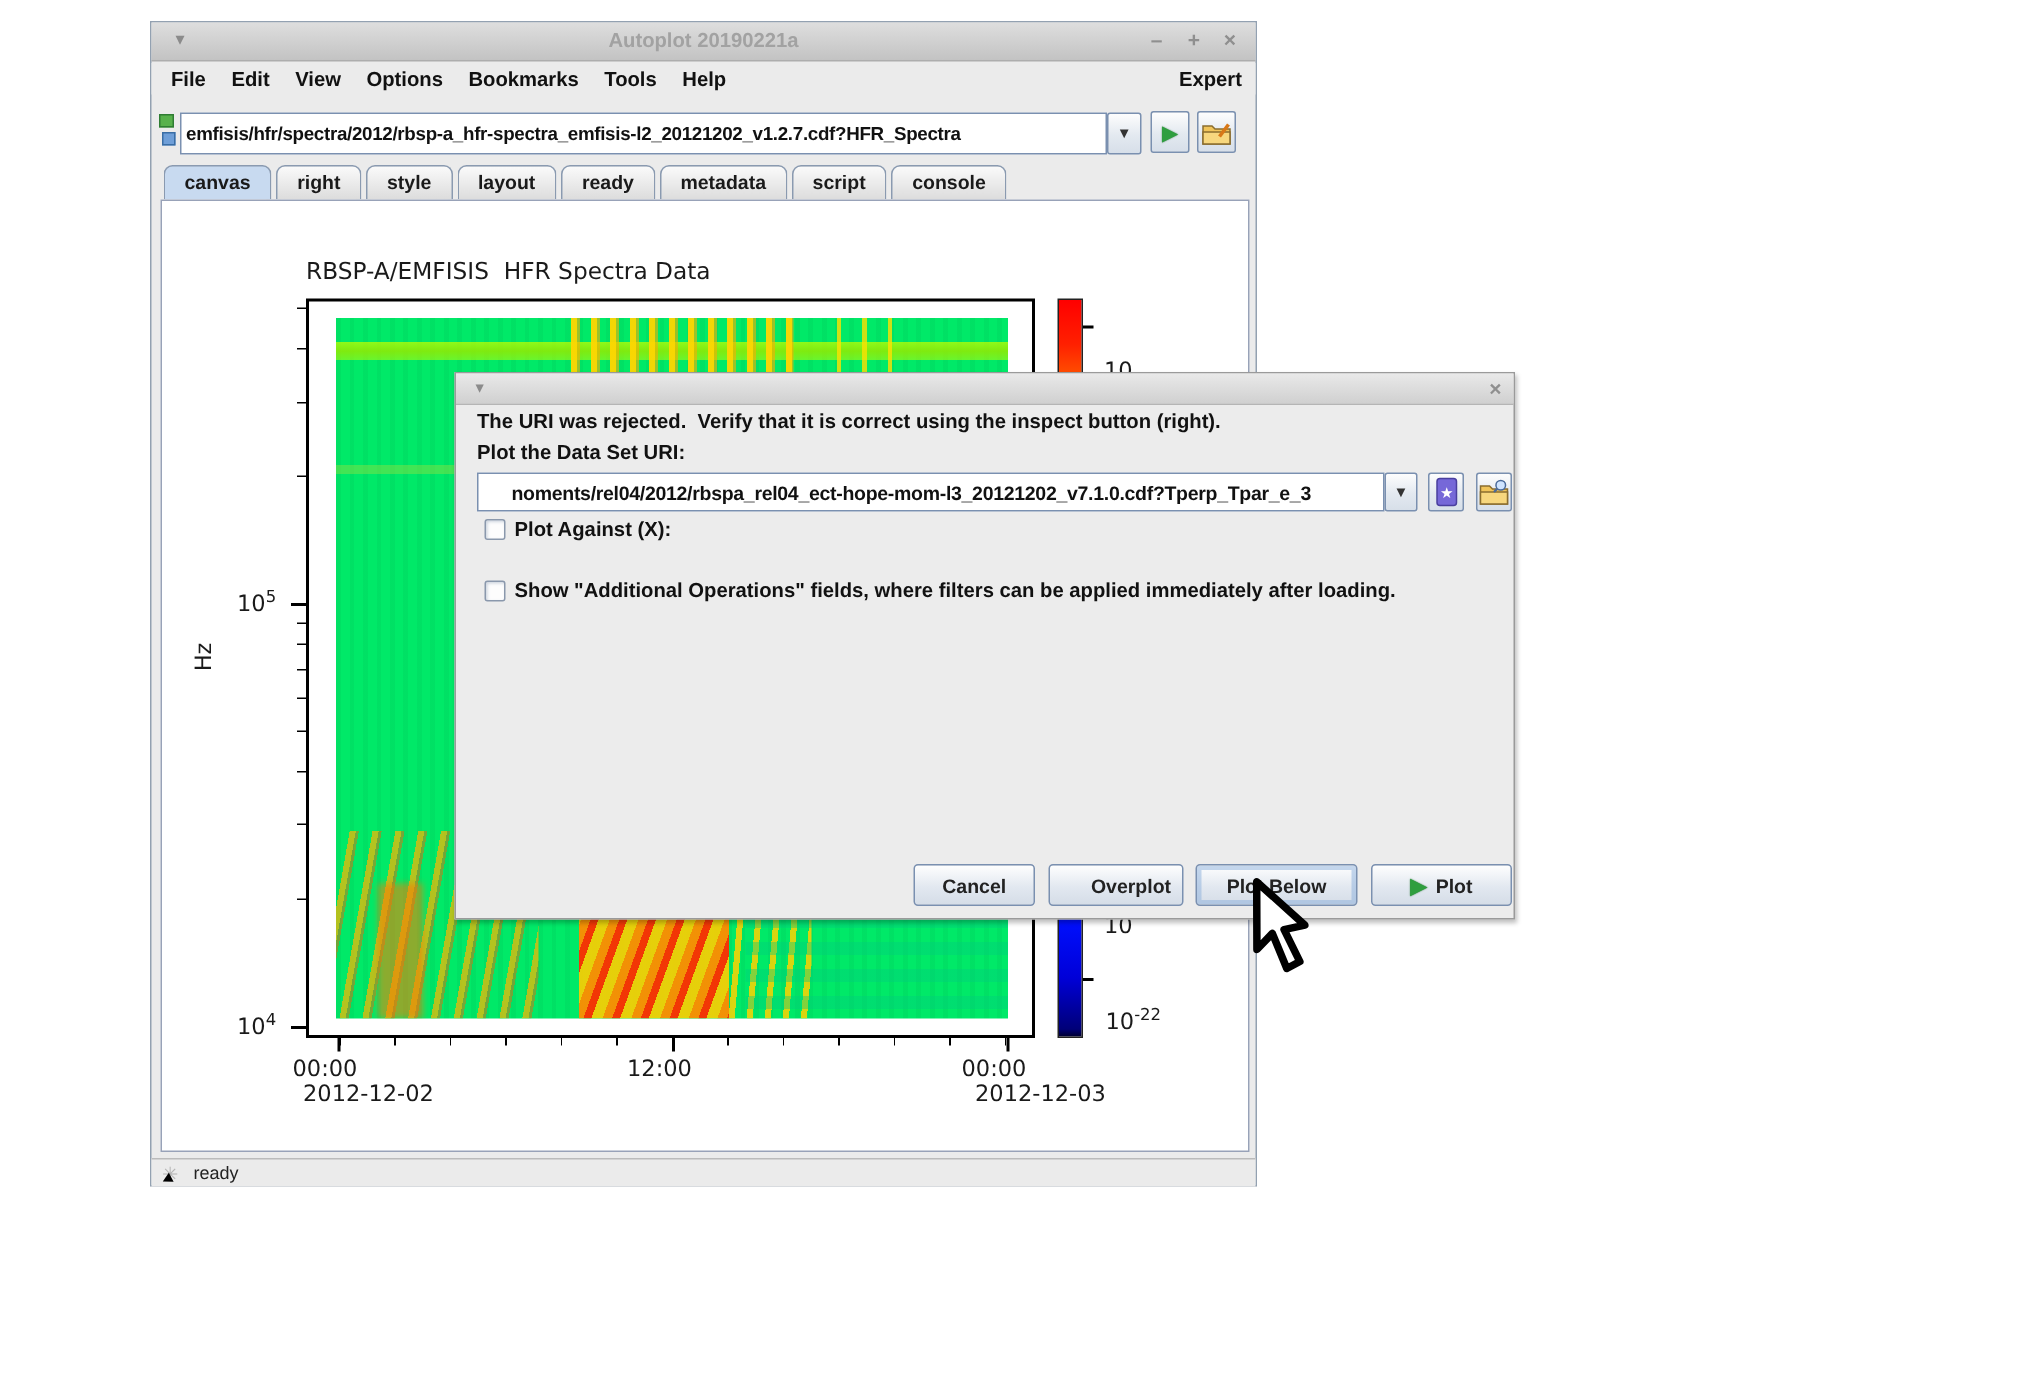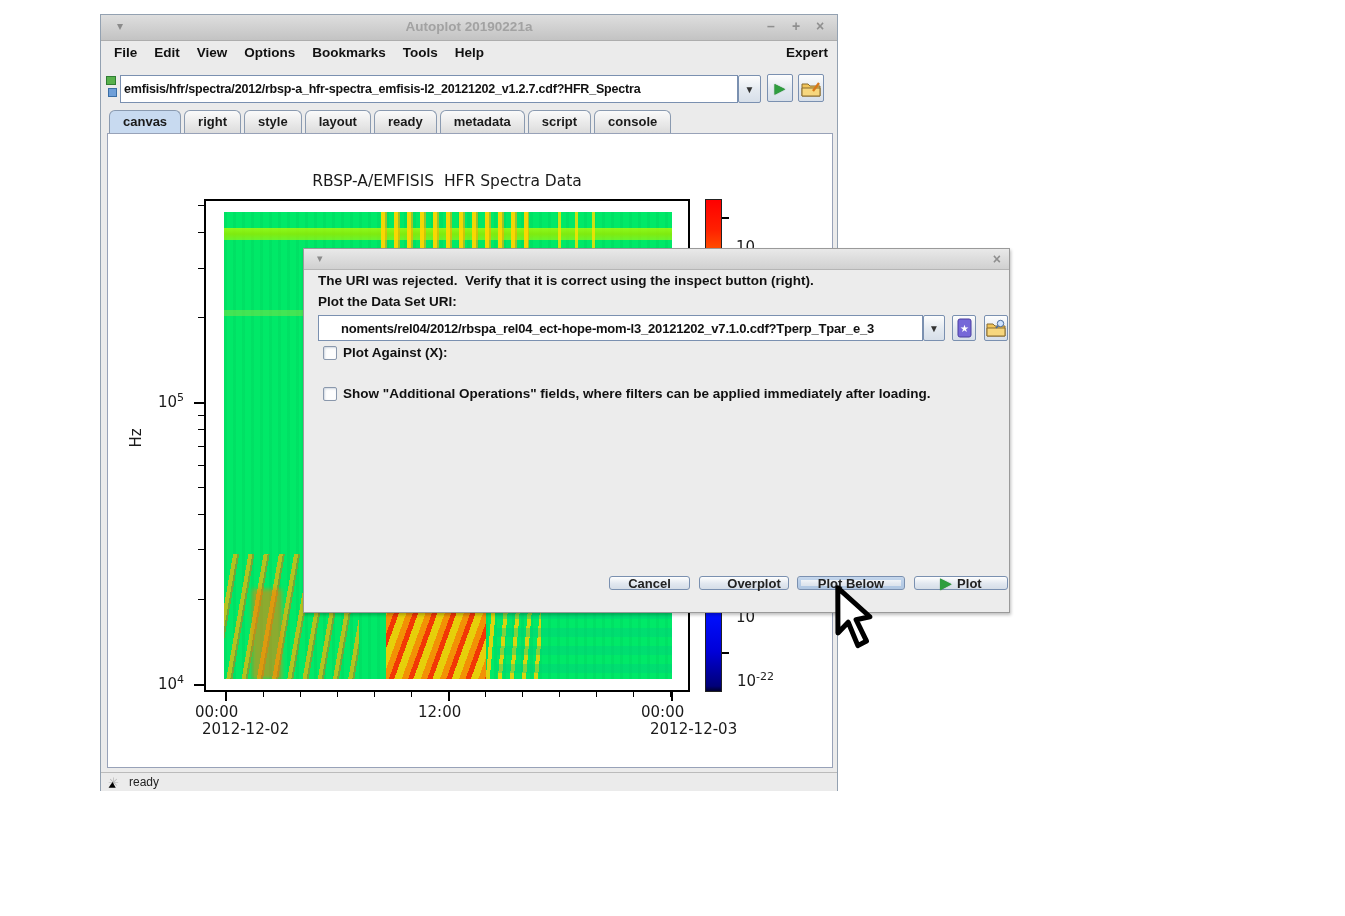--- a/index.html
+++ b/index.html
@@ -42,21 +42,21 @@
   
   .tabs { position:absolute; left:8px; top:95px; height:23px; display:flex; gap:3px; }
   .tab { height:23px; padding:3px 13px 0 13px; border:1px solid #8a9ab0; border-bottom:none;
          border-radius:6px 6px 0 0; background:linear-gradient(180deg,#fafafa,#dcdcdc);
          font-weight:bold; font-size:13px; color:#1a1a1a; }
   .tab.active { background:#c8daf0; }
 
   
   .canvas-panel { position:absolute; left:6px; top:118px; width:726px; height:635px;
                   background:#fff; border:1px solid #98a2b8; }
-  .plot-title { position:absolute; left:96px; top:38px; width:486px; text-align:center;
+  .plot-title { position:absolute; left:96px; top:38px; width:486px; 
                 font-family:"DejaVu Sans",sans-serif; font-size:15.5px; color:#1a1a1a; white-space:pre; }
   .plot-box { position:absolute; left:96px; top:65px; width:486px; height:493px; border:2px solid #000; }
   .spectro { position:absolute; left:116px; top:78px; width:448px; height:467px; background:#00e968; overflow:hidden; }
   .sp { position:absolute; }
   .sp-vtone { left:0; top:0; right:0; bottom:0;
       background:repeating-linear-gradient(90deg, rgba(0,90,40,.06) 0 3px, rgba(255,255,255,0) 3px 9px); }
   .sp-band1 { left:0; top:16px; width:100%; height:12px;
       background:linear-gradient(180deg, rgba(190,255,0,.75), rgba(150,235,0,.85), rgba(190,255,0,.55)); }
   .sp-band2 { left:0; top:98px; width:100%; height:6px; background:rgba(120,225,70,.55); }
   .sp-top-streaks { left:150px; top:0; width:155px; height:40px;
@@ -113,21 +113,21 @@
                   font-weight:bold; font-size:13px; color:#4d4d4d; }
   .dlg-close { position:absolute; right:8px; top:2px; color:#8f8f8f; font-weight:bold; font-size:14px; }
   .dlg-msg { position:absolute; left:14px; font-weight:bold; font-size:13.5px; color:#111; white-space:pre; }
   .dlg-input { left:14px; top:66px; width:605px; height:26px; font-size:13px;padding-left:22px; }
   .dlg-dd { left:619px; top:66px; width:22px; height:26px; color:#333; }
   .dlg-book { left:648px; top:66px; width:24px; height:26px; }
   .dlg-folder { left:680px; top:66px; width:24px; height:26px; }
   .checkbox { position:absolute; width:14px; height:14px; background:#fdfdfd; border:1px solid #8a98ac;
               border-radius:2px; box-shadow:inset 1px 1px 2px rgba(120,140,170,.35); }
   .cb-label { position:absolute; font-weight:bold; font-size:13.5px; color:#111; }
-  .btn { position:absolute; top:327px; height:14px; border:1px solid #7a90b0; border-radius:3px;
+  .btn { position:absolute; top:327px; height:28px; border:1px solid #7a90b0; border-radius:3px;
          background:linear-gradient(180deg,#fefefe,#e2e8f0 55%,#d5dde7);
          font-weight:bold; font-size:13px; color:#222; display:flex; align-items:center; justify-content:center; gap:6px; }
   .btn.focused { box-shadow:inset 0 0 0 3px rgba(140,175,220,.5); }
 
   
   .cursor { position:absolute; left:826px; top:584px; z-index:30; }
 
   svg text { font-family:"DejaVu Sans",sans-serif; }
 </style>
 </head>

